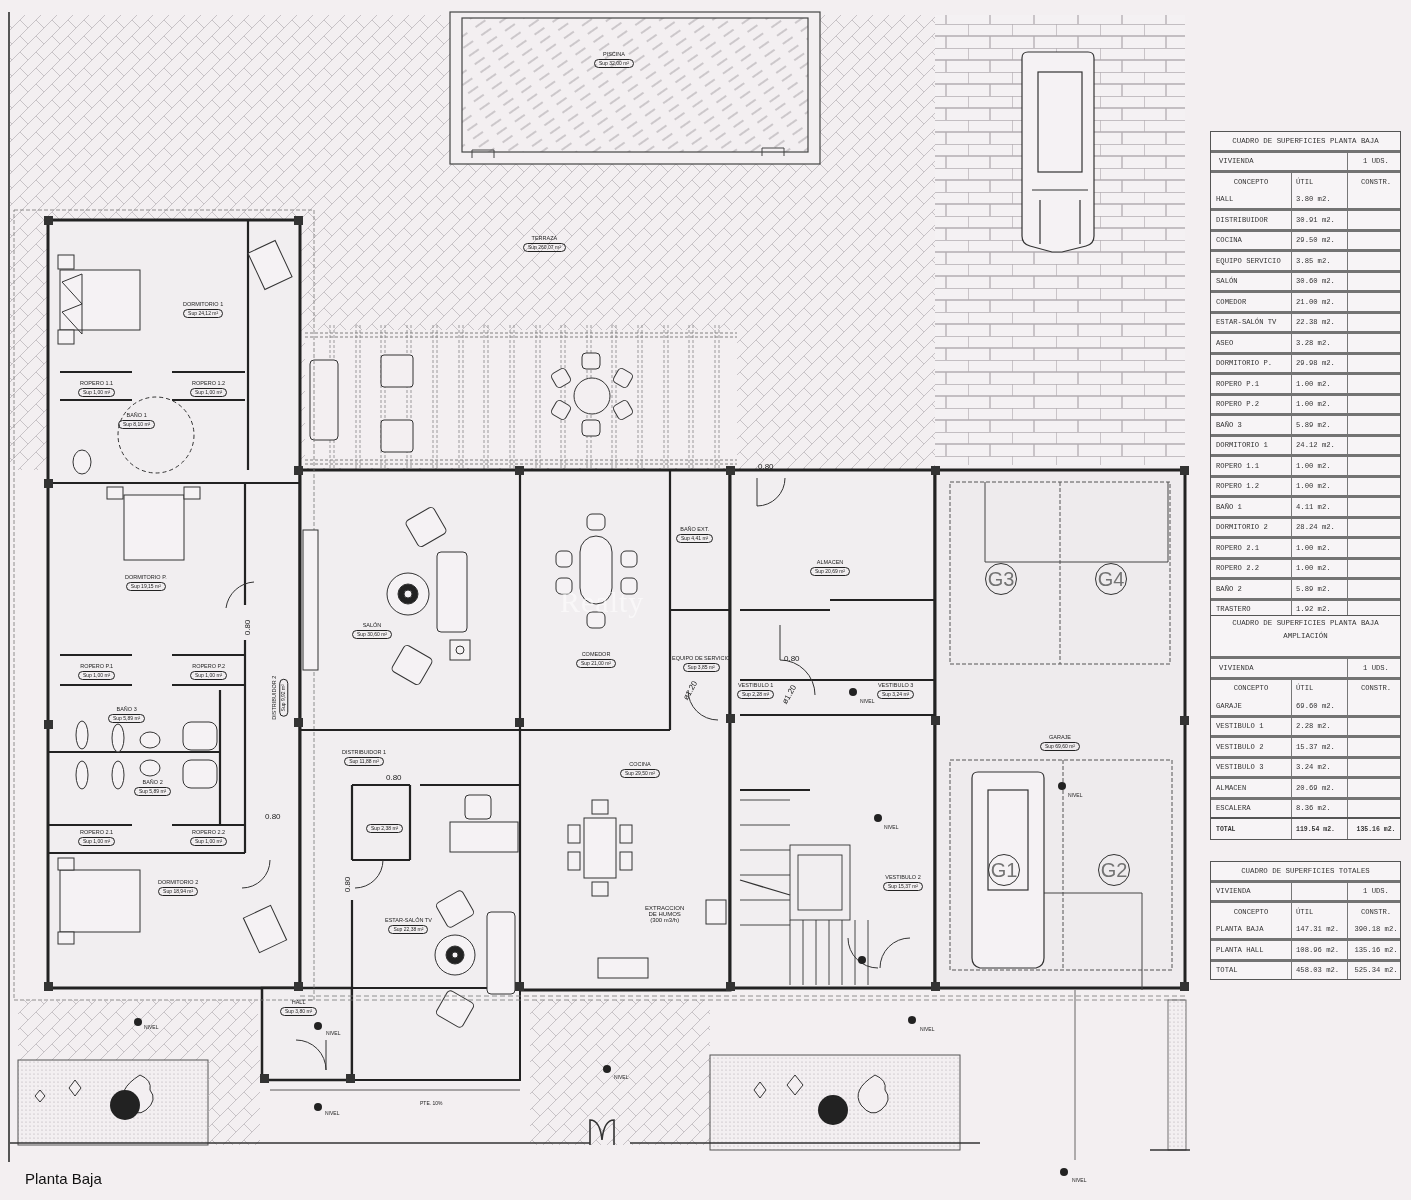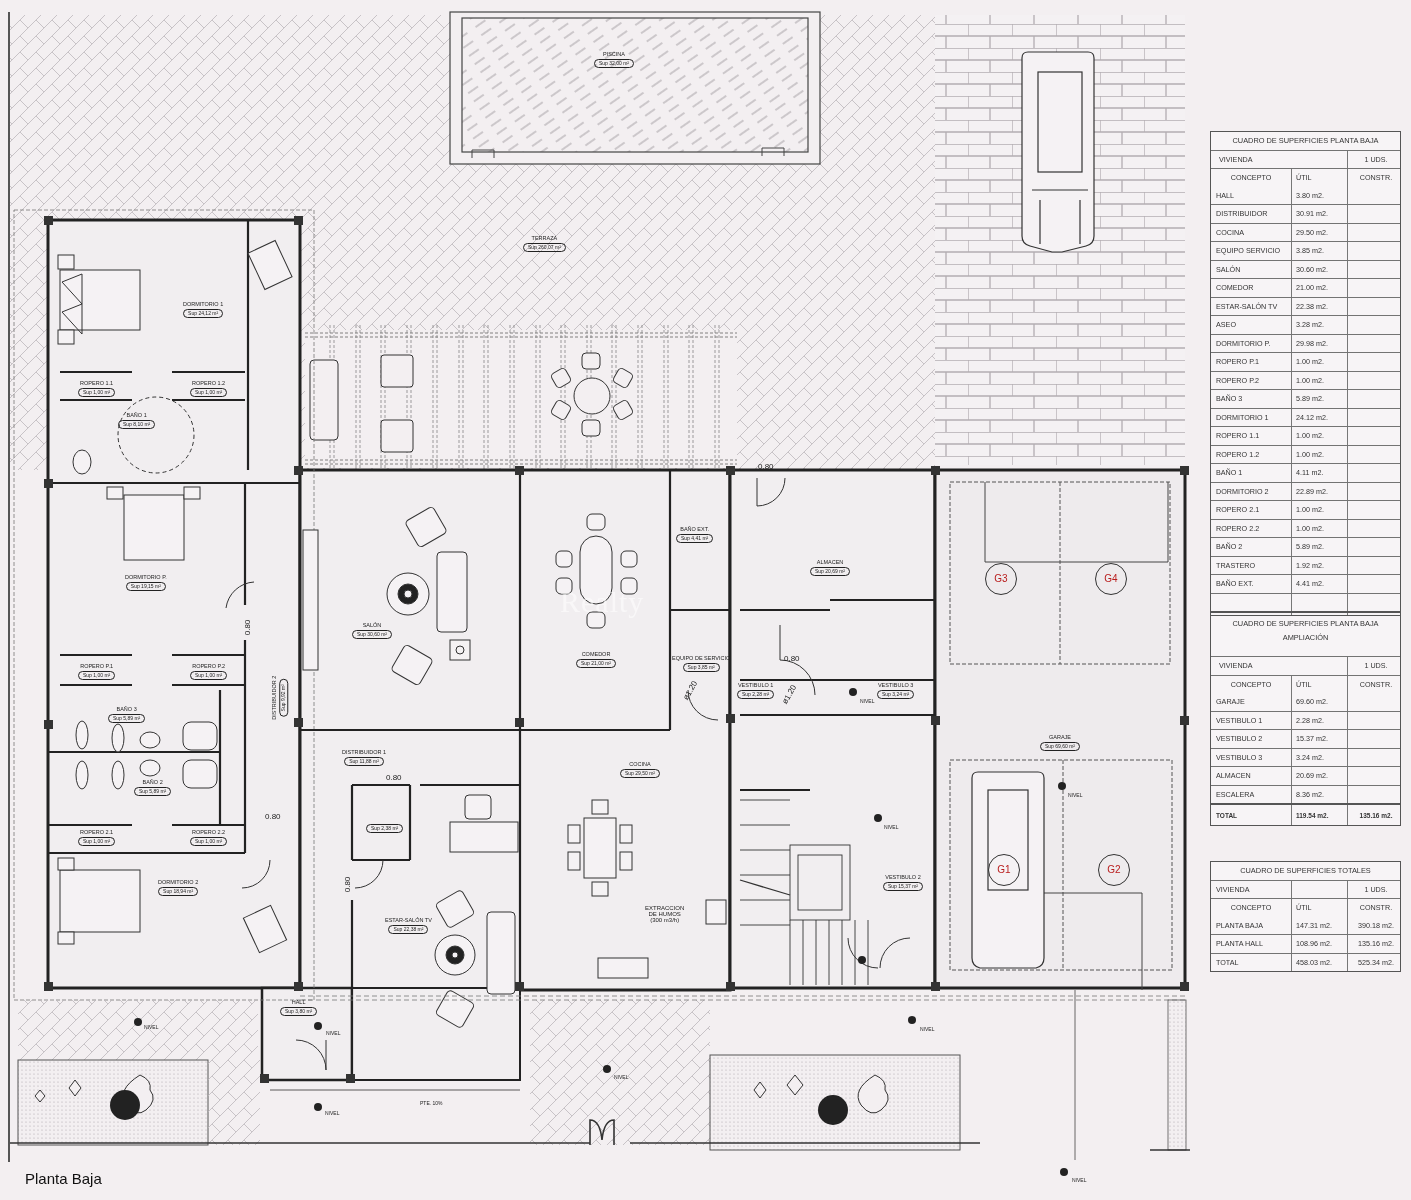--- a/index.html
+++ b/index.html
@@ -1,26 +1,26 @@
 <!DOCTYPE html>
 <html><head>
 <meta charset="utf-8">
 <style>
   html,body{margin:0;padding:0;}
   body{width:1411px;height:1200px;background:#f3eff1;position:relative;overflow:hidden;font-family:"Liberation Sans",sans-serif;color:#222;}
   .sheet{position:absolute;left:8px;top:12px;width:1180px;height:1150px;border-left:2px solid #555;}
   .plan{position:absolute;left:0;top:0;}
   .room-label{position:absolute;font-size:5.5px;text-align:center;color:#222;line-height:1;}
   .room-label .sup{display:inline-block;border:1px solid #222;border-radius:6px;padding:1px 4px;margin-top:1px;font-size:5px;}
-  .gtag{position:absolute;width:30px;height:30px;border:1.5px solid #333;border-radius:50%;font-size:10px;line-height:30px;text-align:center;color:#b91c1c;background:transparent;}
+  .gtag{position:absolute;width:30px;height:30px;border:1.5px solid #333;border-radius:50%;font-size:20px;line-height:30px;text-align:center;color:#737373;background:transparent;}
   .dim{position:absolute;font-size:8px;color:#222;}
   .nivel{position:absolute;font-size:5px;color:#222;}
   .caption{position:absolute;left:25px;top:1170px;font-size:15px;color:#111;}
-  .table{position:absolute;left:1210px;border:1.5px solid #555;background:#f7f4f6;font-size:7.2px;color:#333;}
-  .table .row{display:flex;border-top:1px solid #737373;height:17.5px;align-items:center;}
+  .table{position:absolute;left:1210px;border:1.5px solid #555;background:#f7f4f6;font-size:7.2px;color:#333;font-family:Liberation Mono, monospace;}
+  .table .row{display:flex;border-top:3px solid #737373;height:17.5px;align-items:center;}
   .table .row:first-child{border-top:none;}
   .table .c1{width:81px;padding-left:5px;box-sizing:border-box;border-right:1px solid #777;height:100%;display:flex;align-items:center;}
   .table .c2{width:56px;padding-left:4px;box-sizing:border-box;border-right:1px solid #777;height:100%;display:flex;align-items:center;}
   .table .c3{width:52px;padding-left:4px;box-sizing:border-box;height:100%;display:flex;align-items:center;justify-content:center;}
   .table .title{justify-content:center;width:100%;text-align:center;font-size:7.4px;}
   .table .title2{height:auto;padding:3px 0;flex-direction:column;}
   .table .c12{width:137px;padding-left:8px;box-sizing:border-box;border-right:1px solid #777;height:100%;display:flex;align-items:center;}
   .table .hdr .c1{justify-content:center;padding-left:0;}
   .table .total{font-weight:bold;font-size:6.5px;height:20px;border-top:2px solid #555;}
   .watermark{position:absolute;left:560px;top:585px;font-family:"Liberation Serif",serif;font-size:30px;color:rgba(255,255,255,0.55);letter-spacing:1px;}
@@ -472,21 +472,21 @@
         <div class="c2">1.00 m2.</div>
         <div class="c3"></div>
       </div>
       <div class="row">
         <div class="c1">BAÑO 1</div>
         <div class="c2">4.11 m2.</div>
         <div class="c3"></div>
       </div>
       <div class="row">
         <div class="c1">DORMITORIO 2</div>
-        <div class="c2">22.89 m2.</div>
+        <div class="c2">28.24 m2.</div>
         <div class="c3"></div>
       </div>
       <div class="row">
         <div class="c1">ROPERO 2.1</div>
         <div class="c2">1.00 m2.</div>
         <div class="c3"></div>
       </div>
       <div class="row">
         <div class="c1">ROPERO 2.2</div>
         <div class="c2">1.00 m2.</div>

